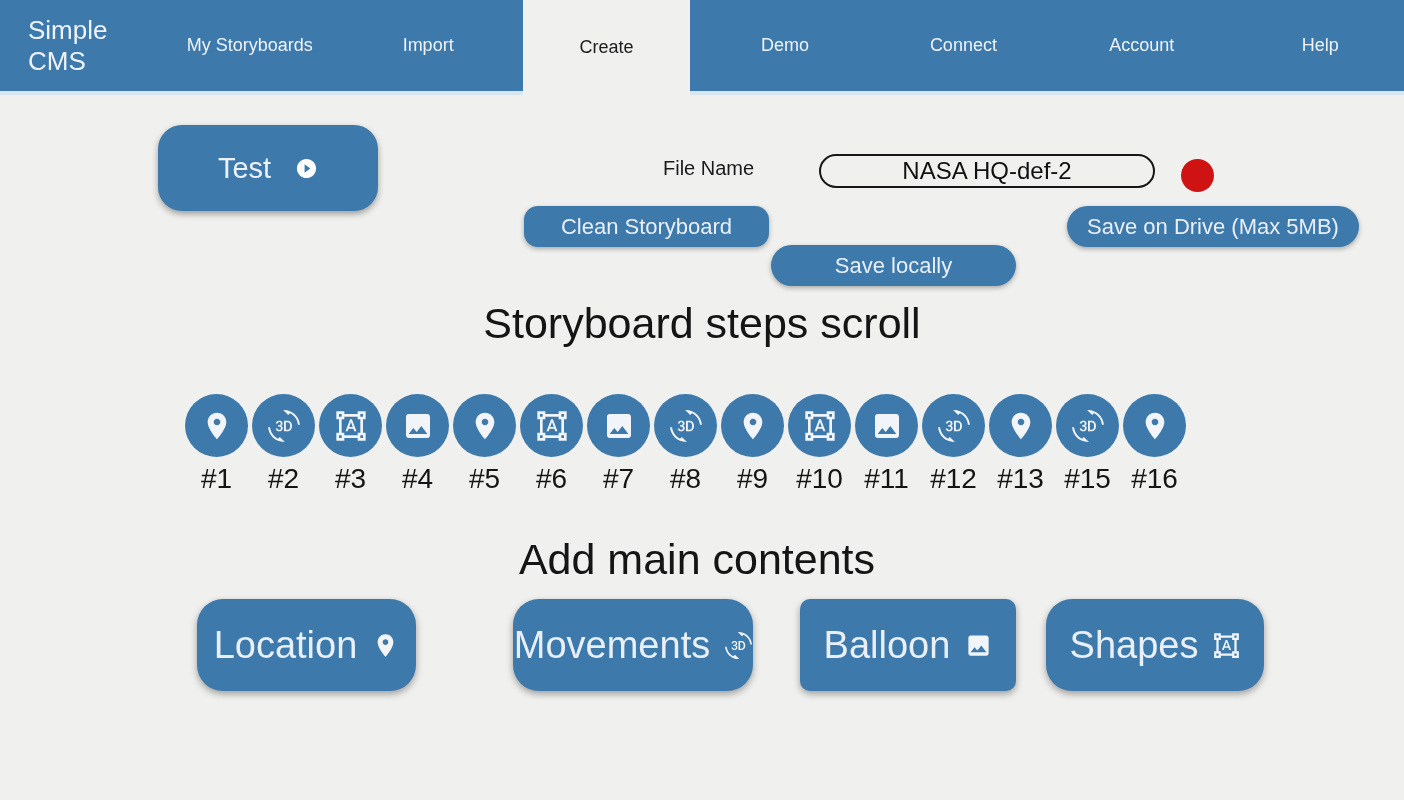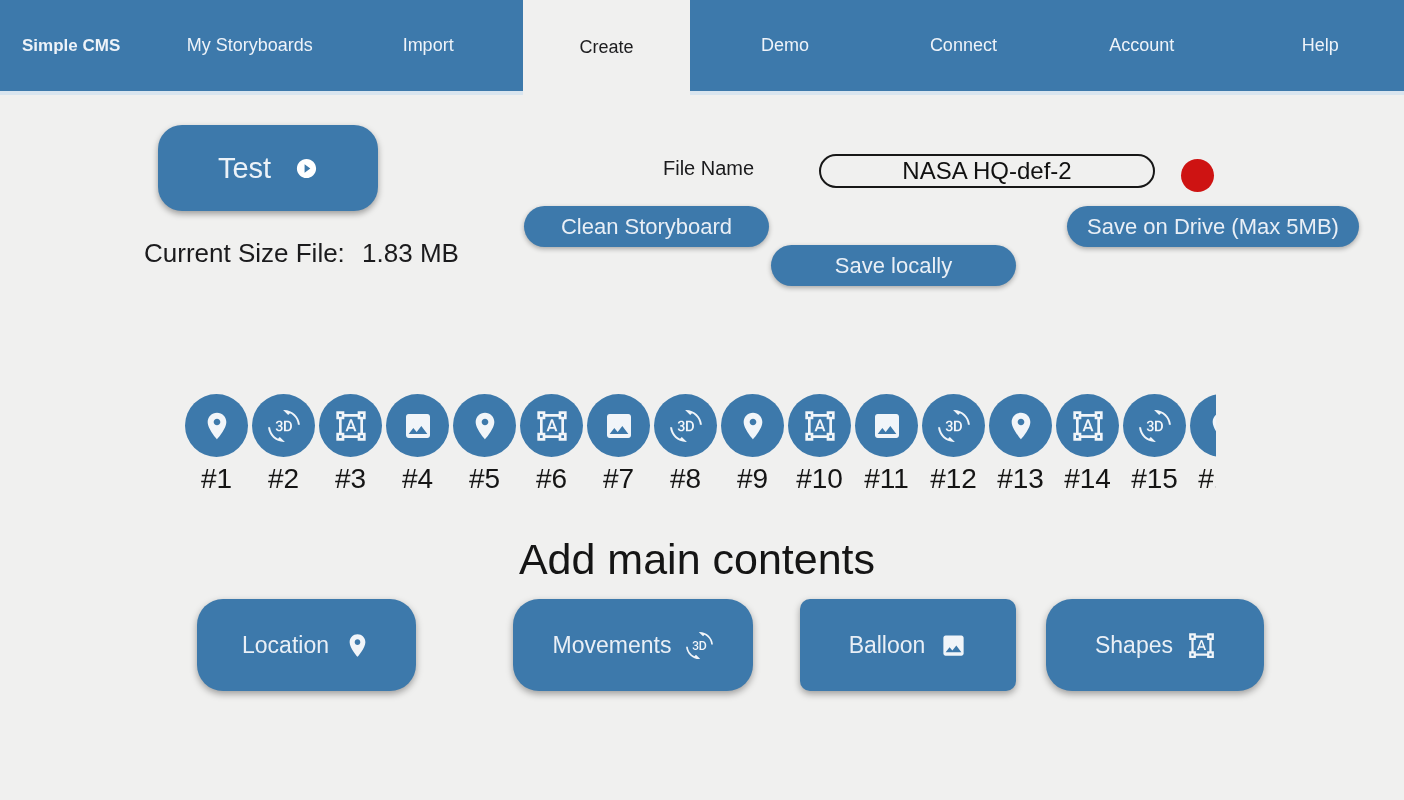--- a/index.html
+++ b/index.html
@@ -19,21 +19,21 @@
   }
   
   .nav{
     position:absolute;top:0;left:0;width:1404px;height:95px;
     background:var(--accent);
     border-bottom:4px solid #d9e5ef;
     display:flex;align-items:stretch;
   }
   .nav-brand{
     width:155px;flex:0 0 155px;display:flex;align-items:center;
-    padding-left:22px;color:var(--nav-text);font-size:17px;font-weight:bold;
+    padding-left:28px;color:var(--nav-text);font-size:26px;
   }
   .nav-items{flex:1;display:flex;align-items:stretch;}
   .nav-item{
     flex:1;display:flex;align-items:center;justify-content:center;
     color:var(--nav-text);font-size:18px;cursor:pointer;white-space:nowrap;margin-left:11px;
   }
   .nav-item.active{
     background:var(--background);color:#1d1d1f;margin-bottom:-4px;
   }
   
@@ -60,21 +60,21 @@
   .status-dot{
     position:absolute;left:1181px;top:159px;width:33px;height:33px;
     border-radius:50%;background:var(--status-dot);
   }
   .pill-btn{
     position:absolute;top:206px;height:41px;border:none;border-radius:21px;
     background:var(--accent);color:#e9eff6;font-size:22px;font-family:inherit;
     box-shadow:0 2px 5px rgba(0,0,0,.3);cursor:pointer;
     display:flex;align-items:center;justify-content:center;white-space:nowrap;
   }
-  .pill-0{left:524px;width:245px;}
+  .pill-0{left:524px;width:245px;border-radius:14px;}
   .pill-1{left:771px;width:245px;margin-top:39px;}
   .pill-2{left:1067px;width:292px;}
   
   .h-steps{position:absolute;top:299px;left:0;width:1404px;text-align:center;
     font-size:43px;font-weight:400;color:#151515;}
   .h-contents{position:absolute;top:535px;left:0;width:1394px;text-align:center;
     font-size:43px;font-weight:400;color:#151515;}
   
   .steps-strip{
     position:absolute;left:185px;top:394px;width:1031px;height:104px;
@@ -83,21 +83,21 @@
   .step{flex:0 0 63px;width:63px;display:flex;flex-direction:column;align-items:center;}
   .step-circle{
     width:63px;height:63px;border-radius:50%;background:var(--accent);
     display:flex;align-items:center;justify-content:center;cursor:pointer;
   }
   .step-circle .icon{width:32px;height:32px;fill:#f1f5f9;}
   .step-label{margin-top:6px;font-size:28px;color:#151515;white-space:nowrap;}
   
   .big-btn{
     position:absolute;top:599px;height:92px;border:none;border-radius:26px;
-    background:var(--accent);color:#e9eff6;font-size:23px;font-family:inherit;
+    background:var(--accent);color:#e9eff6;font-size:38px;font-family:inherit;
     box-shadow:0 3px 7px rgba(0,0,0,.35);cursor:pointer;
     display:flex;align-items:center;justify-content:center;gap:15px;white-space:nowrap;
   }
   .big-btn .icon{width:27px;height:27px;fill:#f1f5f9;}
   .big-0{left:197px;width:219px;}
   .big-1{left:513px;width:240px;}
   .big-2{left:800px;width:216px;border-radius:10px;}
   .big-3{left:1046px;width:218px;}
   .icon{display:block;}
   svg.defs{position:absolute;width:0;height:0;overflow:hidden;}
@@ -138,35 +138,32 @@
       </div>
   </nav>
 
   <button class="test-btn">
     <span>Test</span>
     <svg class="icon" viewBox="0 0 24 24">
         <use href="#sym-play-circle"></use>
       </svg>
   </button>
 
-  <div class="size-line">
-    <span>Current Size File:</span>
-    <span class="val">1.83 MB</span>
-  </div>
 
   <div class="file-label">File Name</div>
   <input class="file-input" type="text" value="NASA HQ-def-2" style="">
   <div class="status-dot"></div>
 
   <div id="actions-row">
       <button class="pill-btn pill-0">Clean Storyboard</button>
       <button class="pill-btn pill-1">Save locally</button>
       <button class="pill-btn pill-2">Save on Drive (Max 5MB)</button>
     </div>
 
+  <h1 class="h-steps">Storyboard steps scroll</h1>
   <div class="steps-strip" id="steps-strip">
       <div class="step">
         <div class="step-circle">
           <svg class="icon" viewBox="0 0 24 24">
             <use href="#sym-location-pin"></use>
           </svg>
         </div>
         <div class="step-label">#1</div>
       </div>
       <div class="step">
@@ -257,28 +254,20 @@
         </div>
         <div class="step-label">#12</div>
       </div>
       <div class="step">
         <div class="step-circle">
           <svg class="icon" viewBox="0 0 24 24">
             <use href="#sym-location-pin"></use>
           </svg>
         </div>
         <div class="step-label">#13</div>
-      </div>
-      <div class="step">
-        <div class="step-circle">
-          <svg class="icon" viewBox="0 0 24 24">
-            <use href="#sym-format-shapes"></use>
-          </svg>
-        </div>
-        <div class="step-label">#14</div>
       </div>
       <div class="step">
         <div class="step-circle">
           <svg class="icon" viewBox="0 0 24 24">
             <use href="#sym-3d-rotation"></use>
           </svg>
         </div>
         <div class="step-label">#15</div>
       </div>
       <div class="step">

